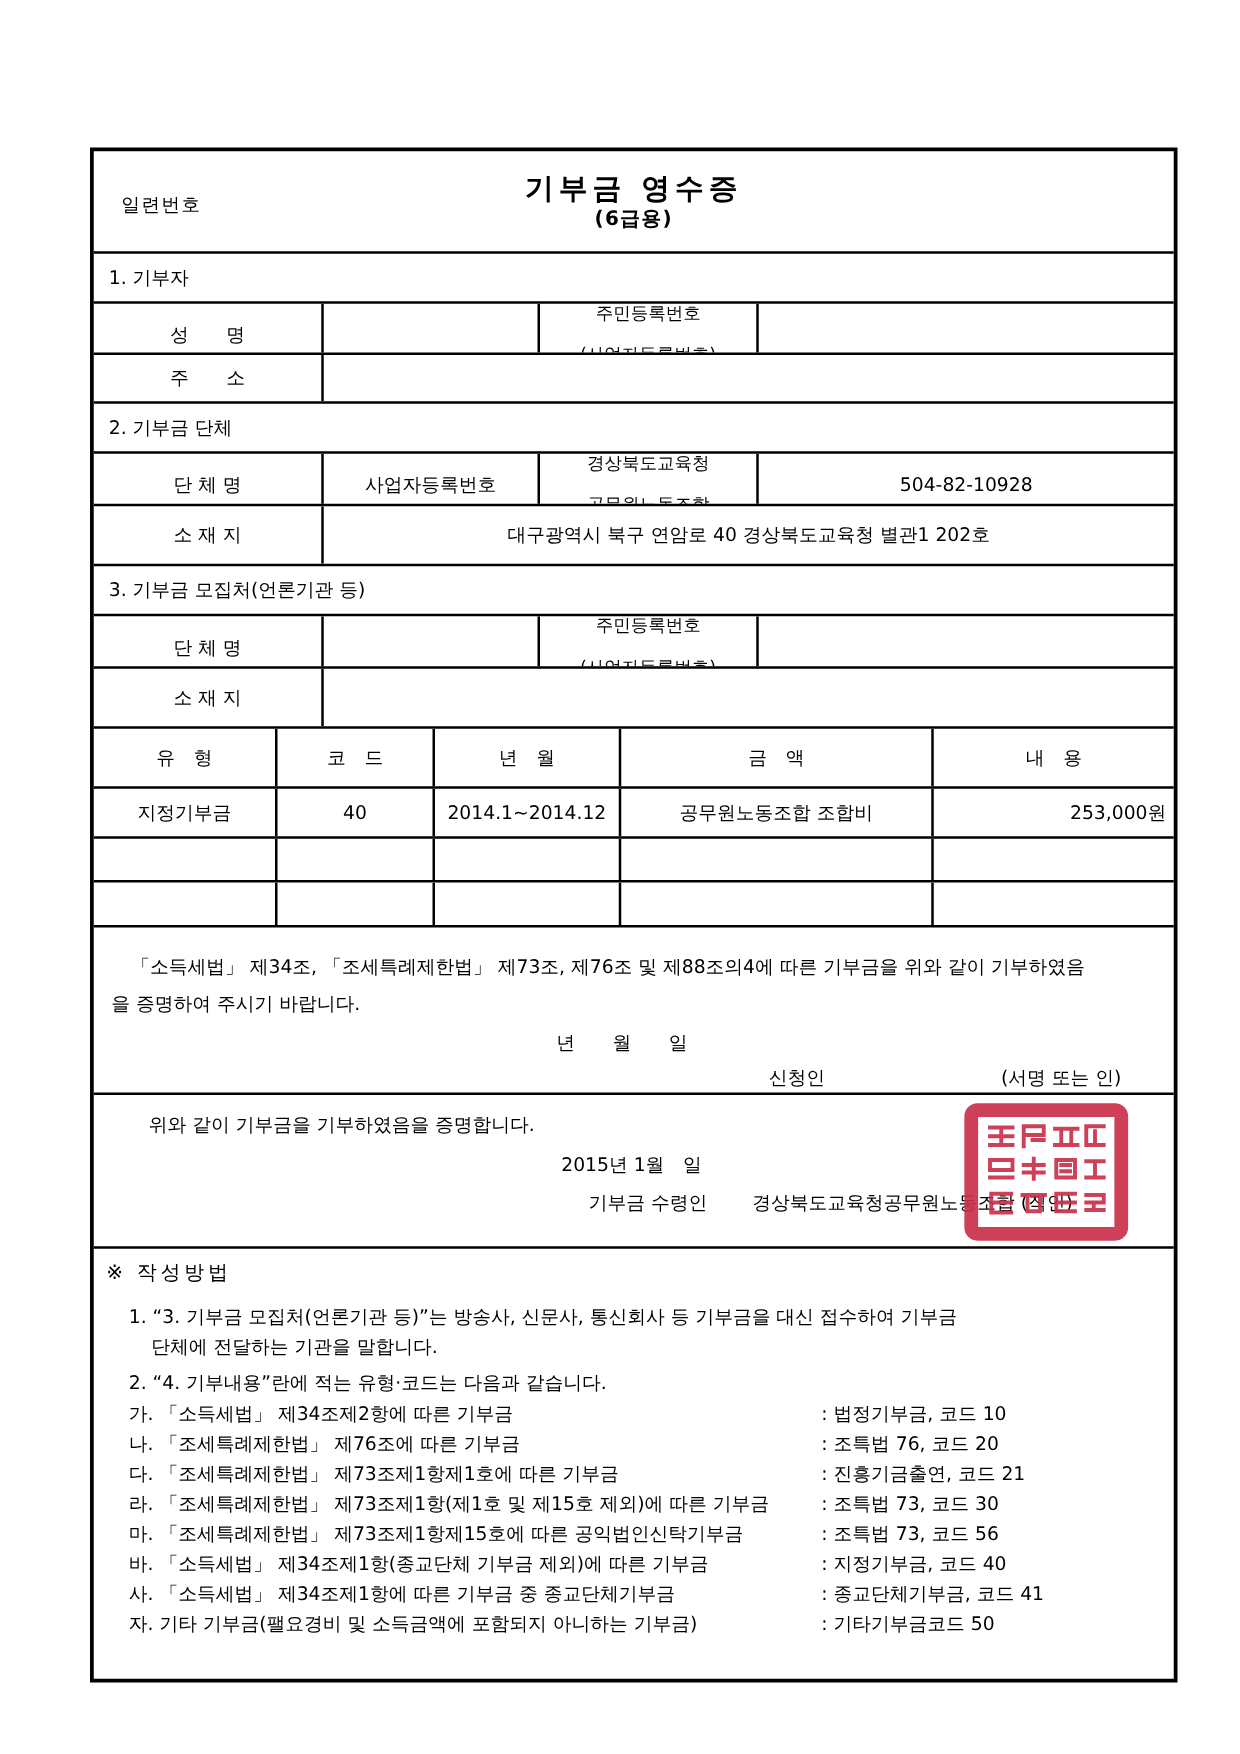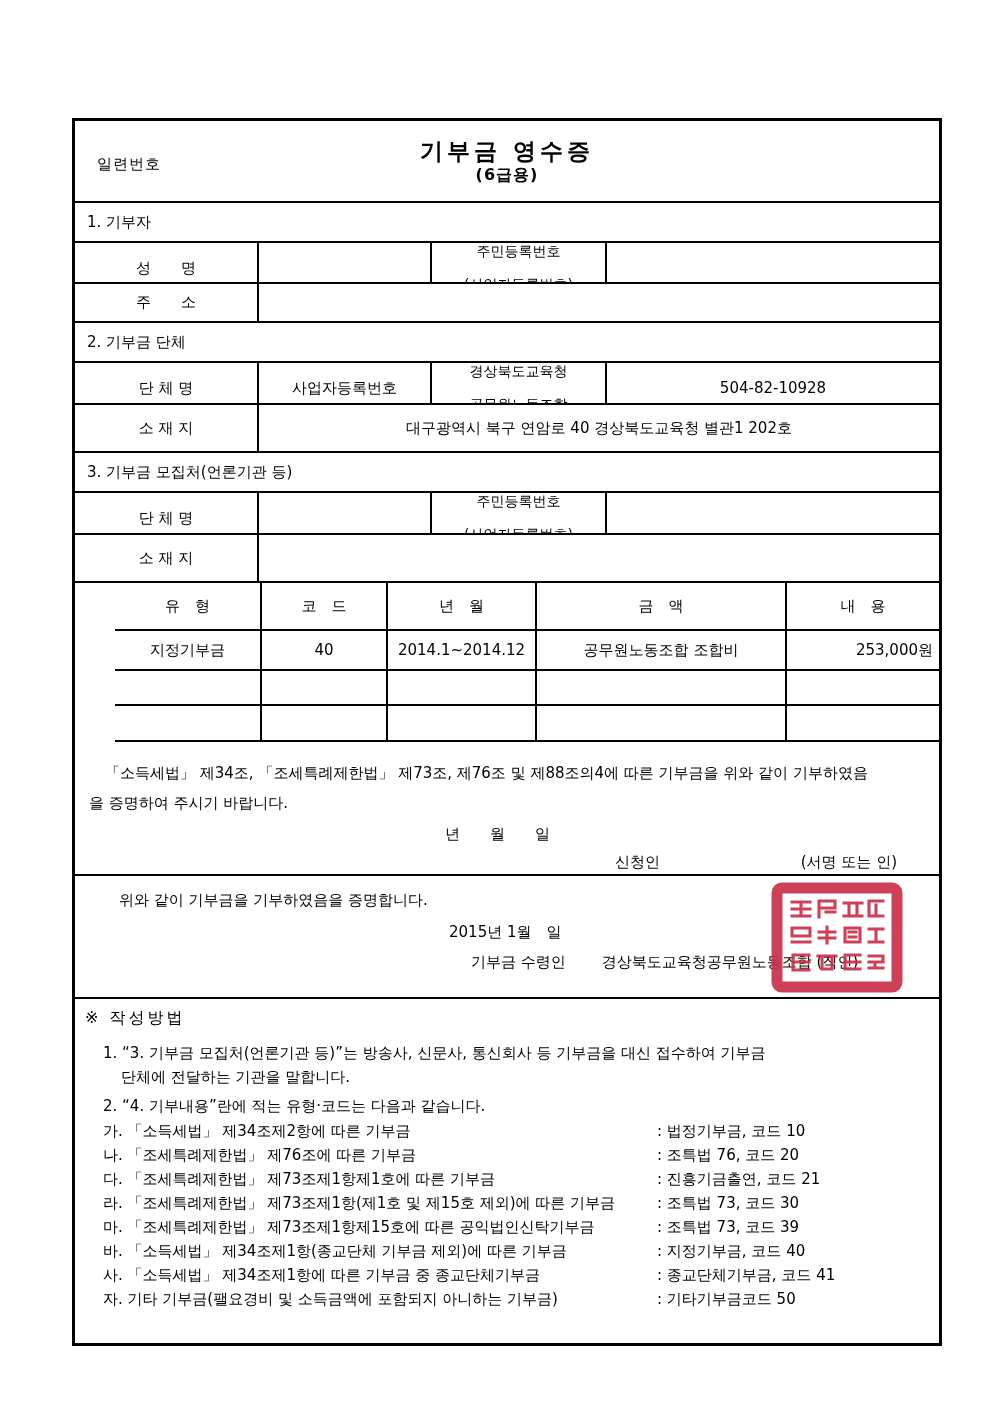--- a/index.html
+++ b/index.html
@@ -23,21 +23,21 @@
   .title-main { font-size:23px; font-weight:bold; letter-spacing:4px; }
   .title-sub  { font-size:16px; font-weight:bold; letter-spacing:1px;text-align:center; }
 
   
   .sec-h { height:40px; display:flex; align-items:center; padding-left:12px; font-size:15px; }
 
   
   .grid { display:grid; }
   .cols-a { grid-template-columns:182px 173px 175px 1fr; }
   .cols-b { grid-template-columns:182px 1fr; }
-  .cols-d { grid-template-columns:145px 126px 149px 250px 1fr;margin-left:40px; }
+  .cols-d { grid-template-columns:145px 126px 149px 250px 1fr; }
   .cell { display:flex; align-items:center; justify-content:center; font-size:15px;
           border-left:2px solid #000; text-align:center; min-width:0; }
   .cell:first-child { border-left:none; }
   .cell.two-line { flex-direction:column; font-size:14px; line-height:17px;gap:16px; }
   .cell.amount { justify-content:flex-end; padding-right:6px; }
   .h41{height:41px}.h39{height:39px}.h42{height:42px}.h38{height:48px}
   .h40{height:40px}.h35{height:35px}.h36{height:36px}
 
   
   .statement { height:134px; font-size:15px; }
@@ -217,20 +217,20 @@
   <div class="row notes">
     <div class="note-h">※ 작성방법</div>
     <div class="note-item1">1. “3. 기부금 모집처(언론기관 등)”는 방송사, 신문사, 통신회사 등 기부금을 대신 접수하여 기부금</div>
     <div class="note-item1-l2">단체에 전달하는 기관을 말합니다.</div>
     <div class="note-item2">2. “4. 기부내용”란에 적는 유형·코드는 다음과 같습니다.</div>
     <div class="code-list">
       <div class="code-line"><span class="code-label">가. 「소득세법」 제34조제2항에 따른 기부금</span><span>: 법정기부금, 코드 10</span></div>
       <div class="code-line"><span class="code-label">나. 「조세특례제한법」 제76조에 따른 기부금</span><span>: 조특법 76, 코드 20</span></div>
       <div class="code-line"><span class="code-label">다. 「조세특례제한법」 제73조제1항제1호에 따른 기부금</span><span>: 진흥기금출연, 코드 21</span></div>
       <div class="code-line"><span class="code-label">라. 「조세특례제한법」 제73조제1항(제1호 및 제15호 제외)에 따른 기부금</span><span>: 조특법 73, 코드 30</span></div>
-      <div class="code-line"><span class="code-label">마. 「조세특례제한법」 제73조제1항제15호에 따른 공익법인신탁기부금</span><span>: 조특법 73, 코드 39</span></div>
+      <div class="code-line"><span class="code-label">마. 「조세특례제한법」 제73조제1항제15호에 따른 공익법인신탁기부금</span><span>: 조특법 73, 코드 56</span></div>
       <div class="code-line"><span class="code-label">바. 「소득세법」 제34조제1항(종교단체 기부금 제외)에 따른 기부금</span><span>: 지정기부금, 코드 40</span></div>
       <div class="code-line"><span class="code-label">사. 「소득세법」 제34조제1항에 따른 기부금 중 종교단체기부금</span><span>: 종교단체기부금, 코드 41</span></div>
       <div class="code-line"><span class="code-label">자. 기타 기부금(팰요경비 및 소득금액에 포함되지 아니하는 기부금)</span><span>: 기타기부금코드 50</span></div>
     </div>
   </div>
 
 </div>
 
 </body></html>

